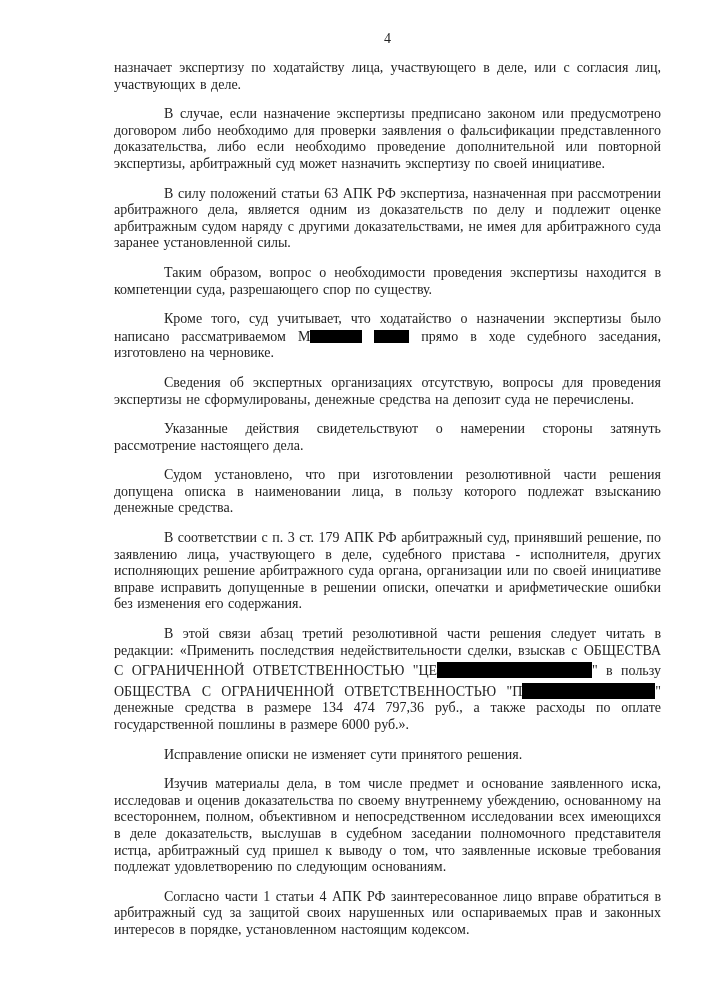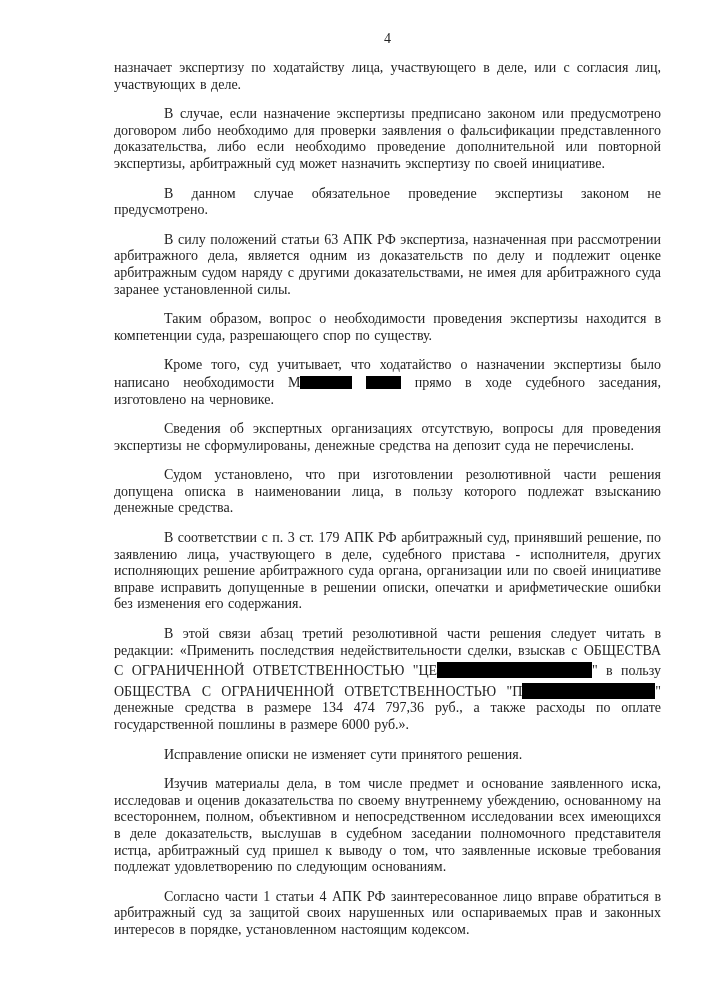--- a/index.html
+++ b/index.html
@@ -52,25 +52,25 @@
   }
 </style>
 </head>
 <body>
 
 <div class="page">
   <div class="page-number">4</div>
   <div class="content" id="content">
       <p class=""><span>назначает экспертизу по ходатайству лица, участвующего в деле, или с согласия лиц, участвующих в деле.</span></p>
       <p class="indent"><span>В случае, если назначение экспертизы предписано законом или предусмотрено договором либо необходимо для проверки заявления о фальсификации представленного доказательства, либо если необходимо проведение дополнительной или повторной экспертизы, арбитражный суд может назначить экспертизу по своей инициативе.</span></p>
-      <p class="indent"><span>В данном случае обязательное проведение экспертизы законом не предусмотрено.</span></p>
       <p class="indent"><span>В силу положений статьи 63 АПК РФ экспертиза, назначенная при рассмотрении арбитражного дела, является одним из доказательств по делу и подлежит оценке арбитражным судом наряду с другими доказательствами, не имея для арбитражного суда заранее установленной силы.</span></p>
       <p class="indent"><span>Таким образом, вопрос о необходимости проведения экспертизы находится в компетенции суда, разрешающего спор по существу.</span></p>
-      <p class="indent"><span>Кроме того, суд учитывает, что ходатайство о назначении экспертизы было написано необходимости М</span><span class="redact" style="width: 52px; background: rgb(0, 0, 0);"></span><span> </span><span class="redact" style="width: 35px; background: rgb(0, 0, 0);"></span><span> прямо в ходе судебного заседания, изготовлено на черновике.</span></p>
+      <p class="indent"><span>Кроме того, суд учитывает, что ходатайство о назначении экспертизы было написано рассматриваемом М</span><span class="redact" style="width: 52px; background: rgb(0, 0, 0);"></span><span> </span><span class="redact" style="width: 35px; background: rgb(0, 0, 0);"></span><span> прямо в ходе судебного заседания, изготовлено на черновике.</span></p>
       <p class="indent"><span>Сведения об экспертных организациях отсутствую, вопросы для проведения экспертизы не сформулированы, денежные средства на депозит суда не перечислены.</span></p>
+      <p class="indent"><span>Указанные действия свидетельствуют о намерении стороны затянуть рассмотрение настоящего дела.</span></p>
       <p class="indent"><span>Судом установлено, что при изготовлении резолютивной части решения допущена описка в наименовании лица, в пользу которого подлежат взысканию денежные средства.</span></p>
       <p class="indent"><span>В соответствии с п. 3 ст. 179 АПК РФ арбитражный суд, принявший решение, по заявлению лица, участвующего в деле, судебного пристава - исполнителя, других исполняющих решение арбитражного суда органа, организации или по своей инициативе вправе исправить допущенные в решении описки, опечатки и арифметические ошибки без изменения его содержания.</span></p>
       <p class="indent"><span>В этой связи абзац третий резолютивной части решения следует читать в редакции: «Применить последствия недействительности сделки, взыскав с ОБЩЕСТВА С ОГРАНИЧЕННОЙ ОТВЕТСТВЕННОСТЬЮ "ЦЕ</span><span class="redact tall" style="width: 155px; background: rgb(0, 0, 0);"></span><span>" в пользу ОБЩЕСТВА С ОГРАНИЧЕННОЙ ОТВЕТСТВЕННОСТЬЮ "П</span><span class="redact tall" style="width: 133px; background: rgb(0, 0, 0);"></span><span>" денежные средства в размере 134 474 797,36 руб., а также расходы по оплате государственной пошлины в размере 6000 руб.».</span></p>
       <p class="indent"><span>Исправление описки не изменяет сути принятого решения.</span></p>
       <p class="indent"><span>Изучив материалы дела, в том числе предмет и основание заявленного иска, исследовав и оценив доказательства по своему внутреннему убеждению, основанному на всестороннем, полном, объективном и непосредственном исследовании всех имеющихся в деле доказательств, выслушав в судебном заседании полномочного представителя истца, арбитражный суд пришел к выводу о том, что заявленные исковые требования подлежат удовлетворению по следующим основаниям.</span></p>
       <p class="indent"><span>Согласно части 1 статьи 4 АПК РФ заинтересованное лицо вправе обратиться в арбитражный суд за защитой своих нарушенных или оспариваемых прав и законных интересов в порядке, установленном настоящим кодексом.</span></p>
     </div>
 </div>
 
 </body></html>

